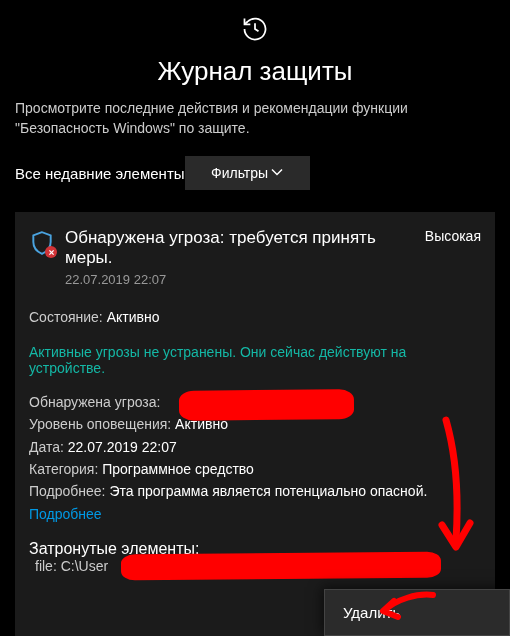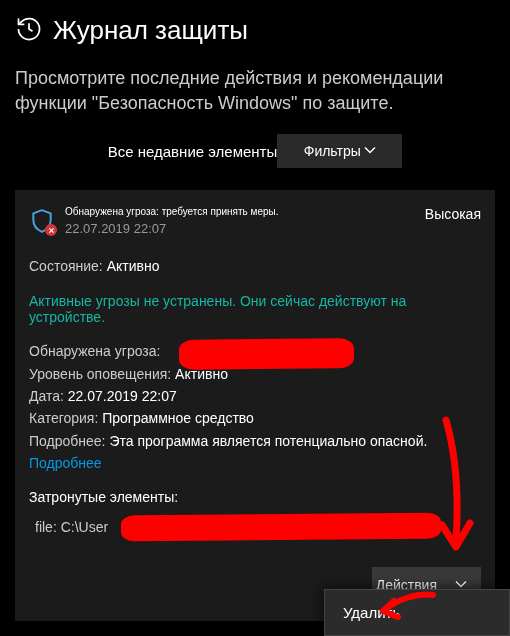--- a/index.html
+++ b/index.html
@@ -13,39 +13,40 @@
       overflow: hidden;
       position: relative;
     }
     .page {
       padding: 15px;
     }
     .header {
       display: flex;
       align-items: center;
       gap: 10px;
-      margin-bottom: 20px;
+      margin-bottom: 12px;
+      flex-direction: column;
     }
     .history-icon svg {
       width: 28px;
       height: 28px;
     }
     .page-title {
       font-size: 26px;
       font-weight: 400;
     }
     .subtitle {
-      font-size: 18px;
+      font-size: 14px;
       color: #ccc;
       line-height: 1.4;
       margin-bottom: 18px;
     }
     .row-filterbar {
       display: flex;
-      justify-content: center;
+      justify-content: flex-start;
       align-items: center;
       margin-bottom: 22px;
     }
     .recent-label {
       color: #fff;
       font-size: 15px;
     }
     .filter-btn {
       background: #2a2a2a;
       border: none;
@@ -92,21 +93,21 @@
       border-radius: 50%;
       display: flex;
       align-items: center;
       justify-content: center;
     }
     .shield-x svg { width: 7px; height: 7px; }
     .threat-title-block {
       flex: 1;
     }
     .threat-title {
-      font-size: 10px;
+      font-size: 17px;
       font-weight: 400;
       margin-bottom: 4px;
     }
     .threat-time {
       font-size: 13px;
       color: #999;
     }
     .severity {
       font-size: 14px;
       color: #fff;
@@ -142,23 +143,22 @@
     }
     .link-more {
       color: #0099e5;
       text-decoration: none;
       display: inline-block;
       margin-top: 2px;
       margin-bottom: 18px;
       font-size: 14px;
     }
     .affected-title {
-      font-size: 14px;
-      color: #fff;
-      margin-bottom: 14px;
+      font-size: 16px;
+      color: #fff;
     }
     .file-row {
       font-size: 14px;
       color: #ccc;
       margin-left: 6px;
       position: relative;
     }
     .scribble-2 {
       position: absolute;
       top: -5px;

